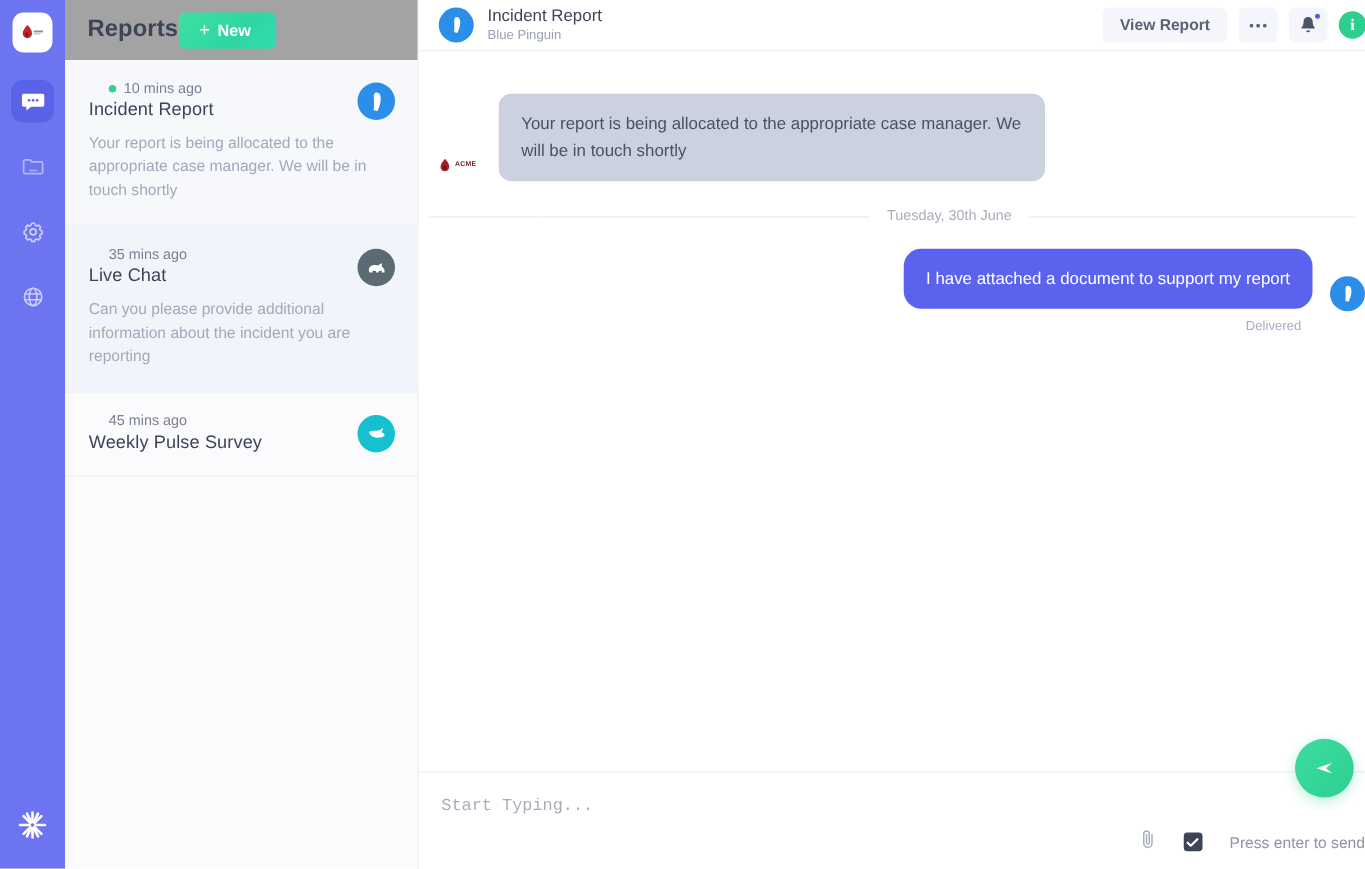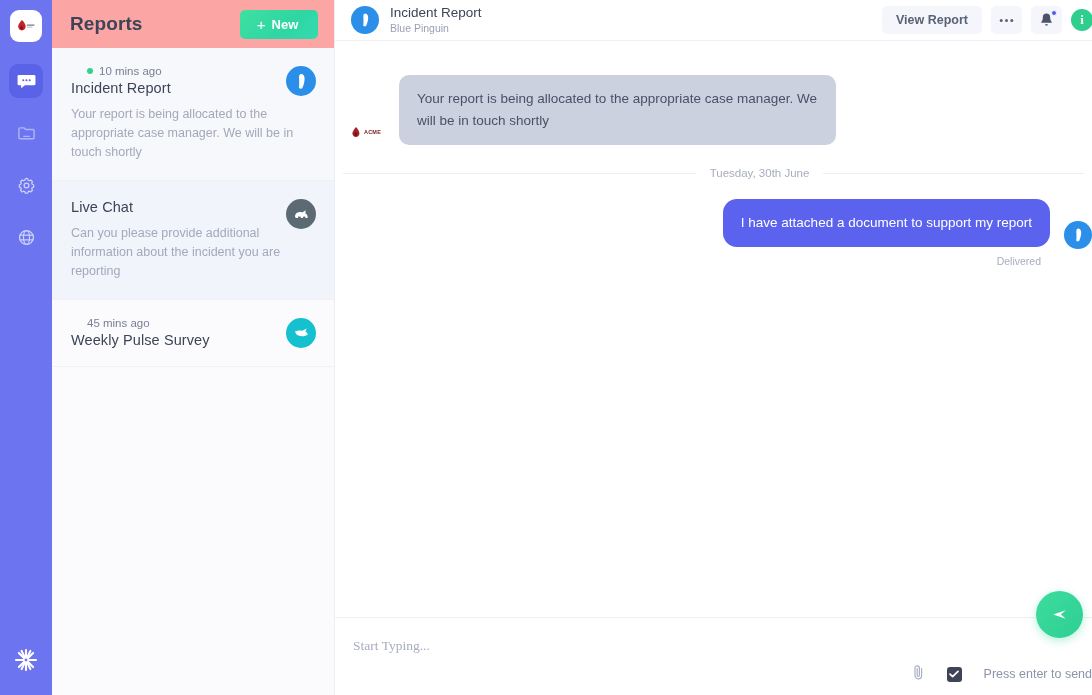--- a/index.html
+++ b/index.html
@@ -41,22 +41,22 @@
   
   .listpane {
     width: 283px; flex: 0 0 283px;
     background: #fbfbfd;
     border-right: 1px solid #eceef4;
     display: flex; flex-direction: column;
     height: 695px;
   }
   .list-header {
     height: 48px; flex: 0 0 48px;
-    background: #fca5a5;
-    display: flex; align-items: center; justify-content: space-between;
+    background: #a3a3a3;
+    display: flex; align-items: center; 
     padding: 0 16px 0 18px;
   }
   .list-title {
     font-size: 19px; font-weight: 600; color: #3d4458; letter-spacing: .1px;
   }
   .new-btn {
     background: linear-gradient(135deg,#3fe0a0 0%, #2fd6a3 60%, #34dbb0 100%);
     color: #ffffff; border: none; border-radius: 5px;
     height: 29px; min-width: 78px;
     display: flex; align-items: center; justify-content: center; gap: 6px;
@@ -177,21 +177,21 @@
 
   
   .composer {
     flex: 0 0 auto; border-top: 1px solid #eef0f5;
     background: #ffffff; height: 78px;
     padding: 20px 0 0 18px; position: relative;
   }
   .composer-input {
     border: none; outline: none; background: transparent;
     font-size: 13.5px; color: #3d4458;
-    font-family: Liberation Serif, serif;
+    font-family: Liberation Mono, monospace;
     width: 560px; display: block;
   }
   .composer-input::placeholder { color: #a8adbe; }
   .composer-right {
     position: absolute; right: 0px; bottom: 11px;
     display: flex; align-items: center; gap: 22px;
   }
   .clip { color: #aab0c2; font-size: 16px; cursor: pointer; line-height:1; }
   .cbox {
     width: 15px; height: 15px; border-radius: 3px; background: #3d4458;
@@ -291,20 +291,23 @@
         <div class="conv-title">Incident Report</div>
         <div class="conv-snippet">Your report is being allocated to the appropriate case manager. We will be in touch shortly</div>
         <div class="conv-avatar av-penguin">
           <svg width="15" height="17" viewBox="0 0 15 17">
             <path d="M7.2 1 C9.7 1 10.8 3.6 10.6 6.6 C10.4 9.8 9.2 13.6 8 15.6 C7.1 15.9 5.6 15.6 4.9 15 C5.4 11.6 5.2 7.4 5 4.7 C4.9 2.6 5.6 1 7.2 1 Z" fill="#ffffff"></path>
           </svg>
         </div>
       </div>
 
       <div class="conv tinted">
+        <div class="conv-top">
+          <span class="conv-time">35 mins ago</span>
+        </div>
         <div class="conv-title">Live Chat</div>
         <div class="conv-snippet">Can you please provide additional information about the incident you are reporting</div>
         <div class="conv-avatar av-rhino">
           <svg width="17" height="13" viewBox="0 0 17 13">
             <path d="M2 8.6 C2 6 3.6 4.2 6.4 4 C7.6 3.9 8.6 4 9.6 4.4 C10.6 3.6 11.6 2.8 12.8 2.6 C12.4 3.6 12.3 4.6 12.6 5.4 C13.6 6 14.4 7 14.6 8.2 L14.6 10 L12.4 10 L12.4 8.6 L10 8.8 L10 10 L7.8 10 L7.8 8.8 L5 8.6 L5 10 L2.8 10 Z" fill="#ffffff"></path>
           </svg>
         </div>
       </div>
 
       <div class="conv">

